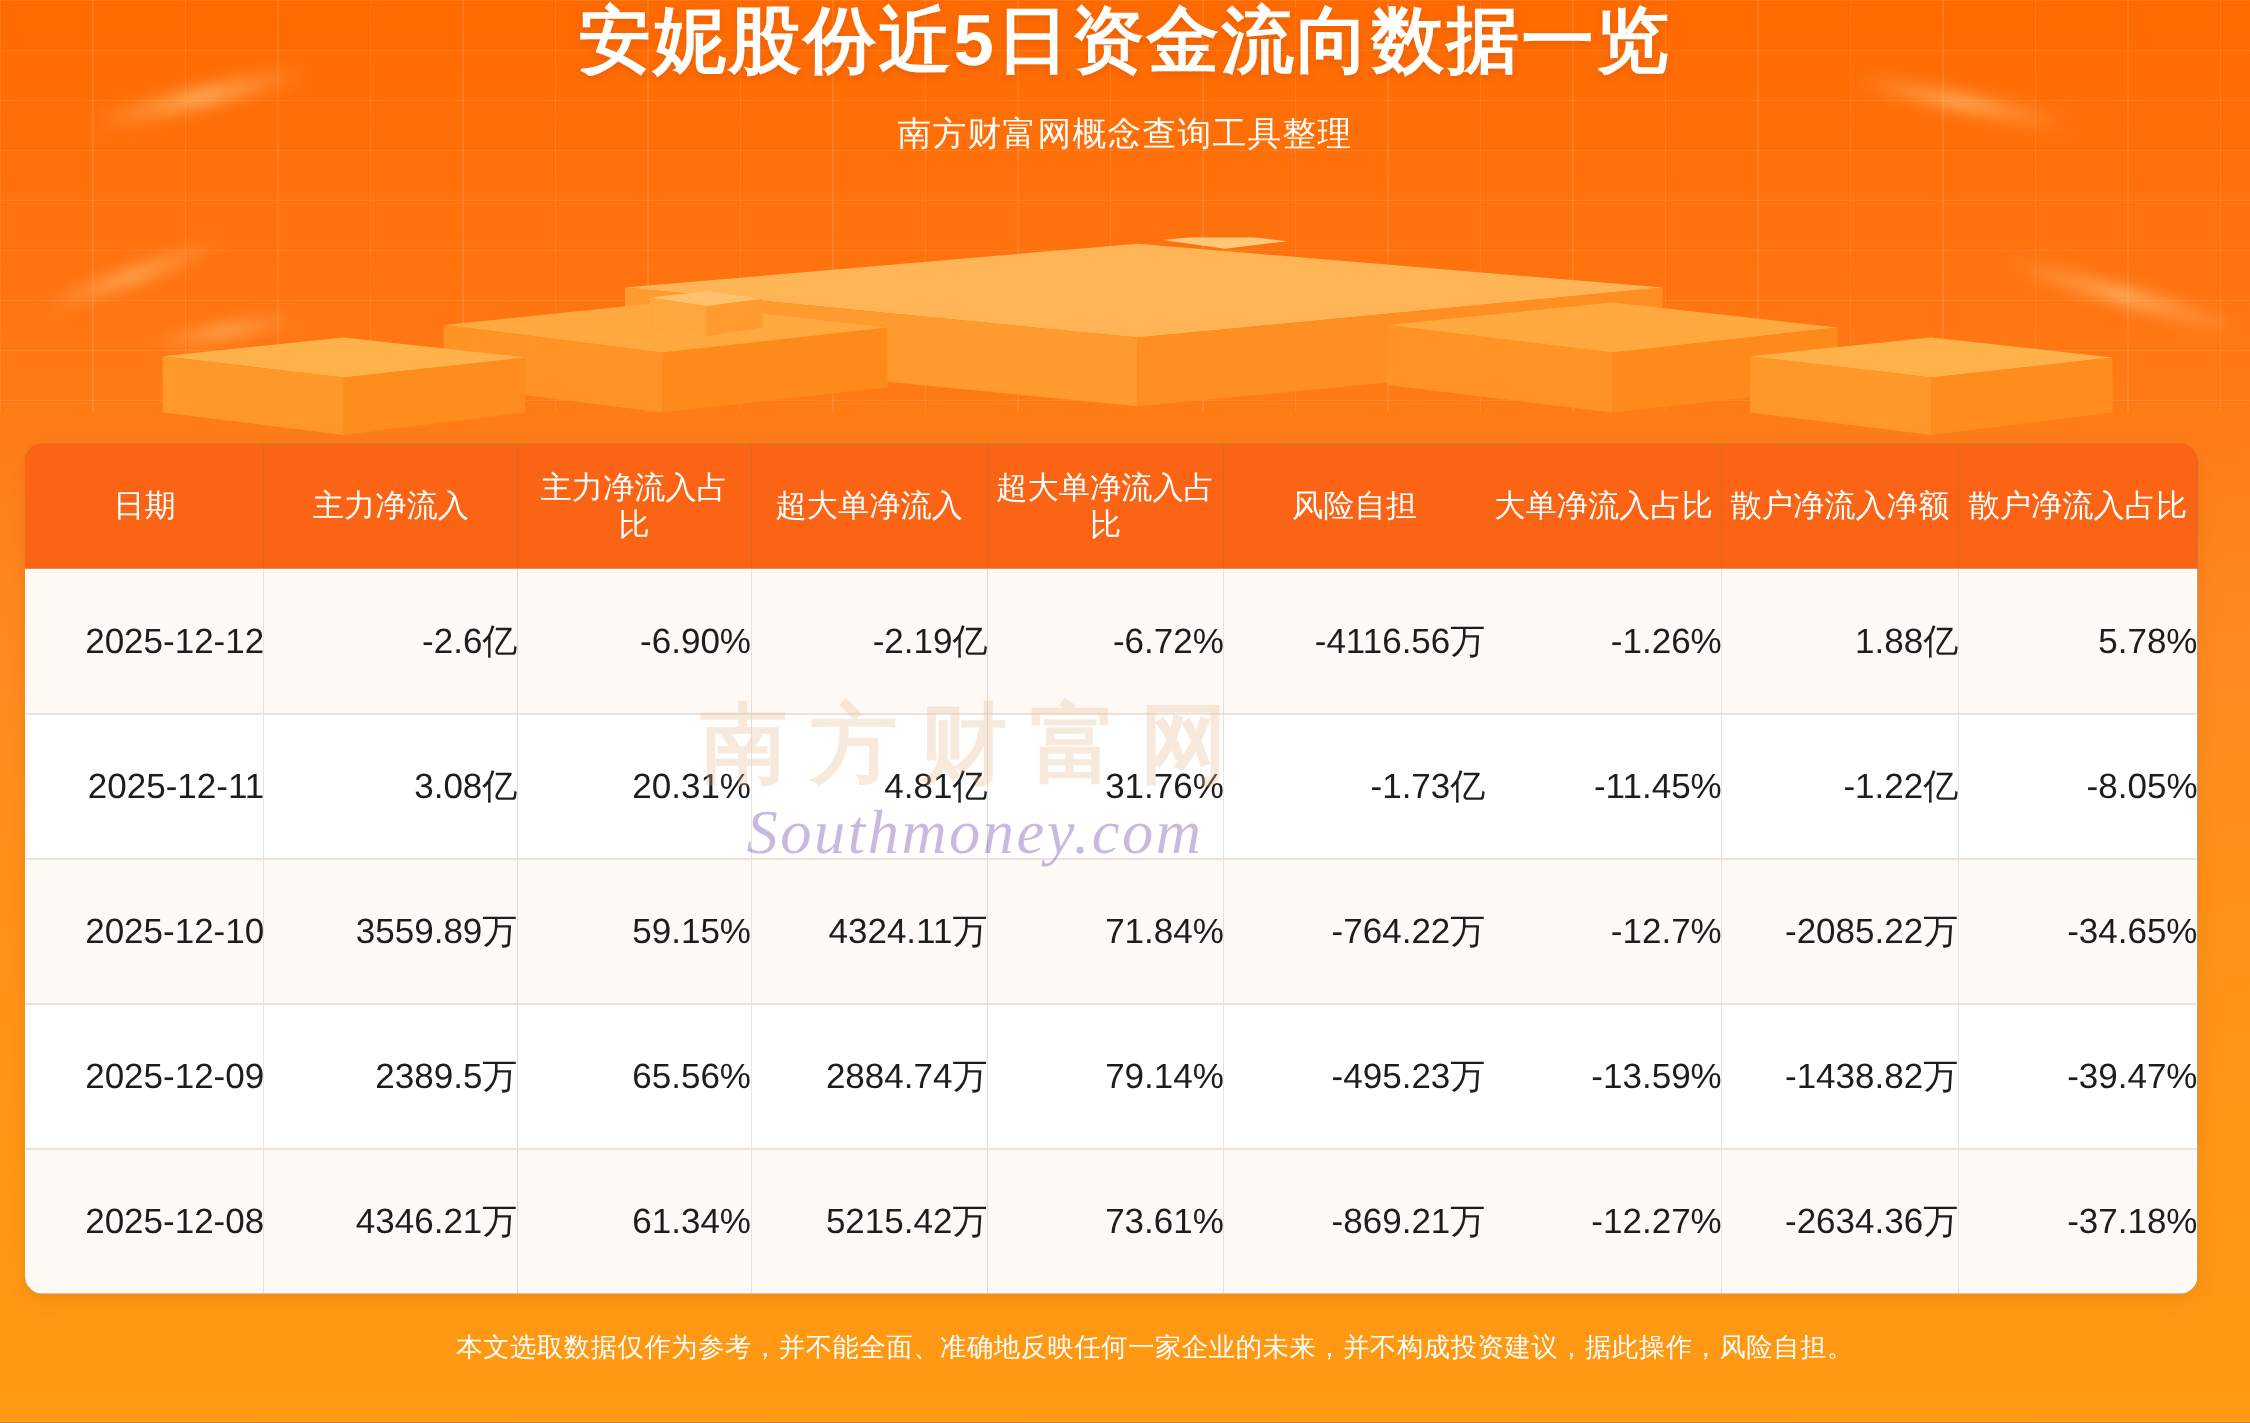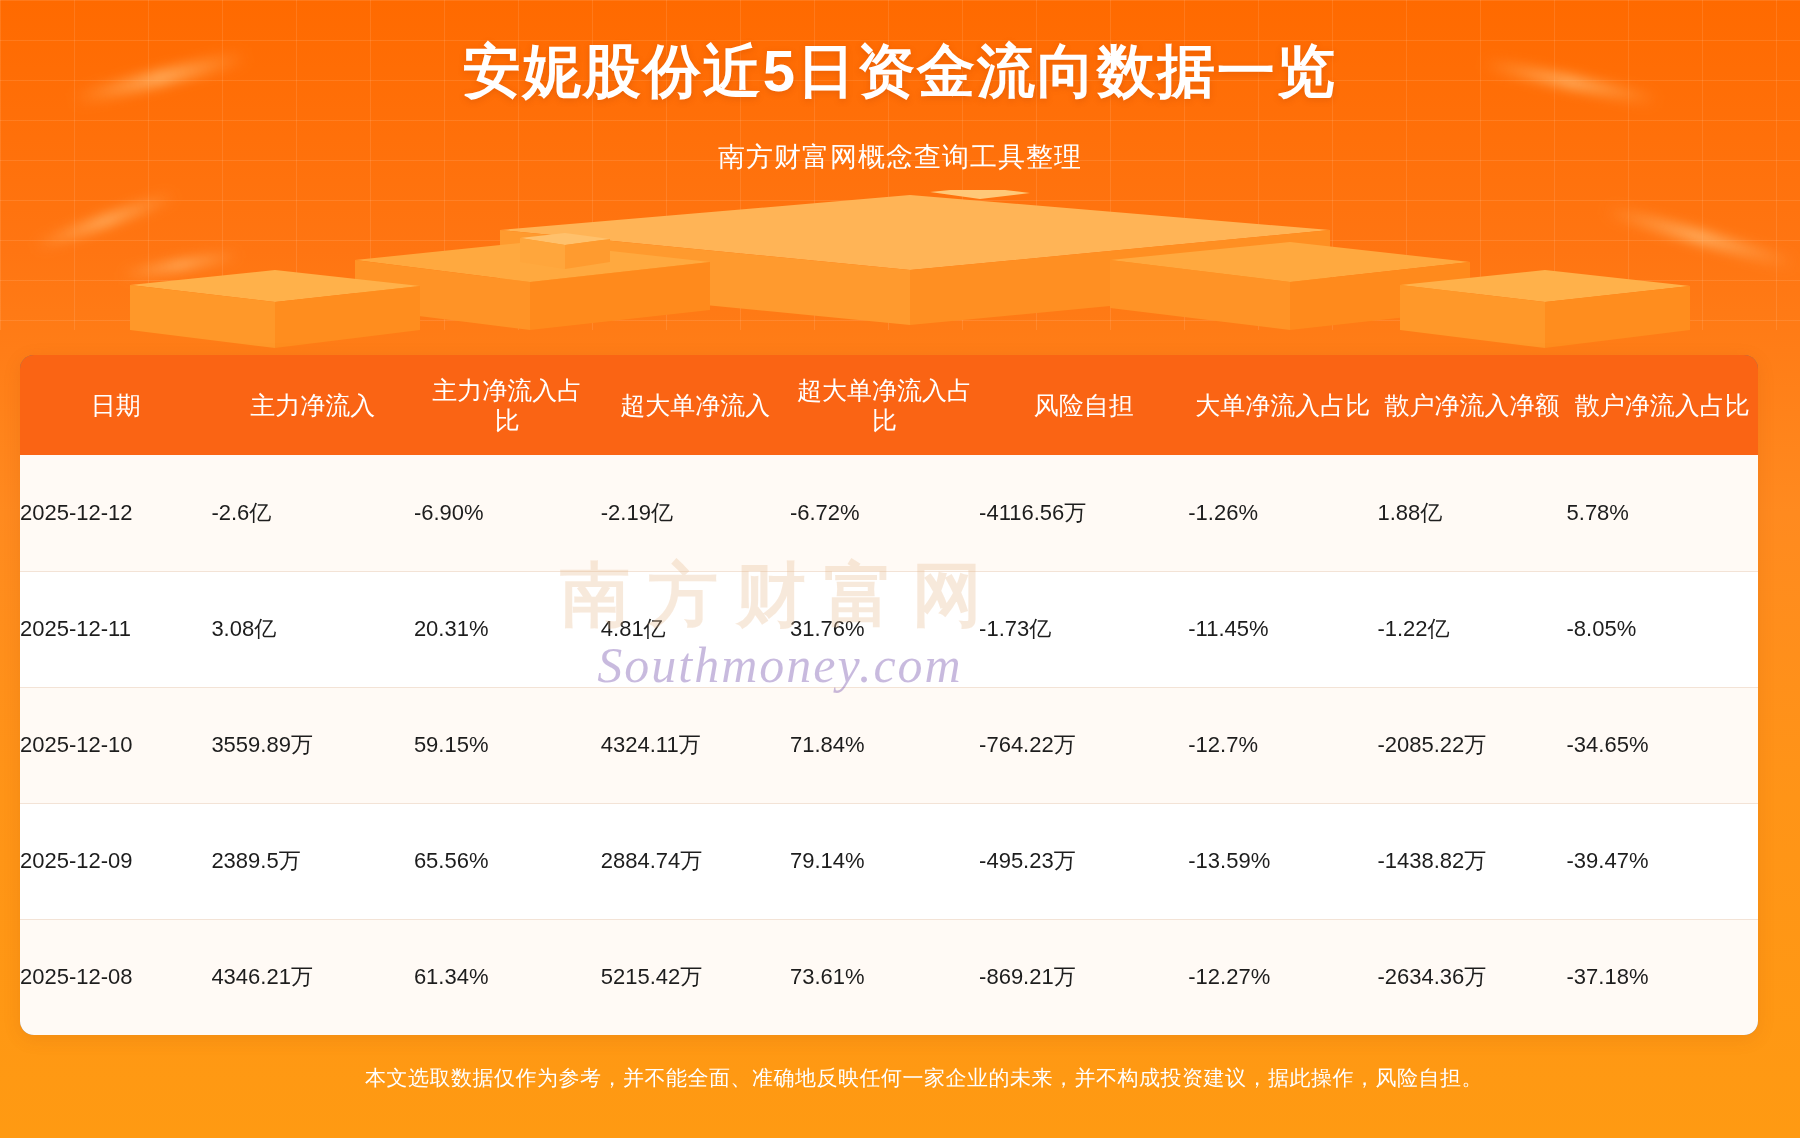--- a/index.html
+++ b/index.html
@@ -50,34 +50,33 @@
     position: absolute;
     z-index: 1;
     pointer-events: none;
   }
 
   
   .header {
     position: relative;
     z-index: 3;
     text-align: center;
-    padding-top: 38px;
   }
   .title {
     color: #ffffff;
     font-size: 58px;
     font-weight: bold;
     letter-spacing: 2px;
     line-height: 1.15;
     text-shadow: 0 2px 6px rgba(170,60,0,0.25);
   }
   .subtitle {
     color: #ffffff;
     font-size: 27px;
-    margin-top: 34px;
+    margin-top: 22px;
     letter-spacing: 1px;
   }
 
   
   .card {
     position: absolute;
     left: 20px;
     top: 355px;
     width: 1738px;
     background: #737373;
@@ -99,23 +98,23 @@
     font-size: 25px;
     font-weight: normal;
     height: 100px;
     vertical-align: middle;
     text-align: center;
     line-height: 1.22;
     padding: 4px 6px;
   }
 
   table.data-table tbody td {
-    font-size: 22px;
+    font-size: 28px;
     color: #1d1d1d;
-    text-align: left;
+    text-align: right;
     height: 116px;
     vertical-align: middle;
     background: #fffaf5;
     border-bottom: 1px solid #f3e3d6;
   }
   table.data-table tbody tr:nth-child(even) td {
     background: #ffffff;
   }
   table.data-table tbody tr:last-child td {
     border-bottom: none;

